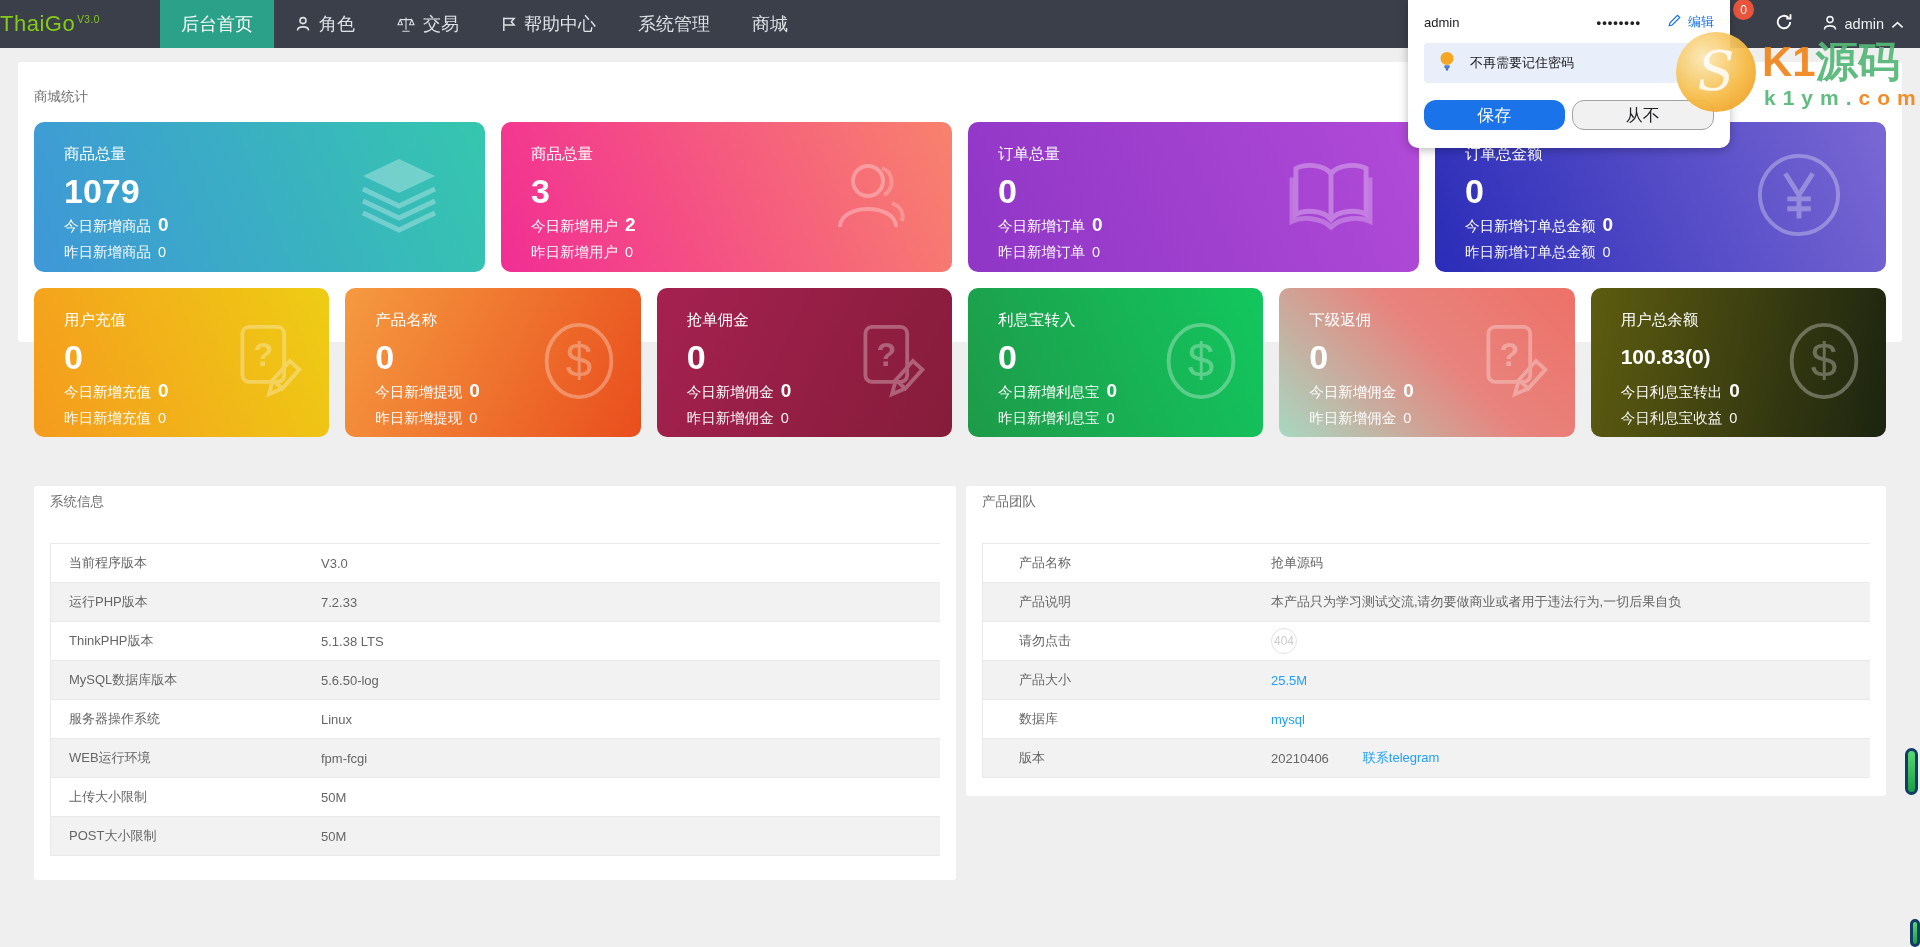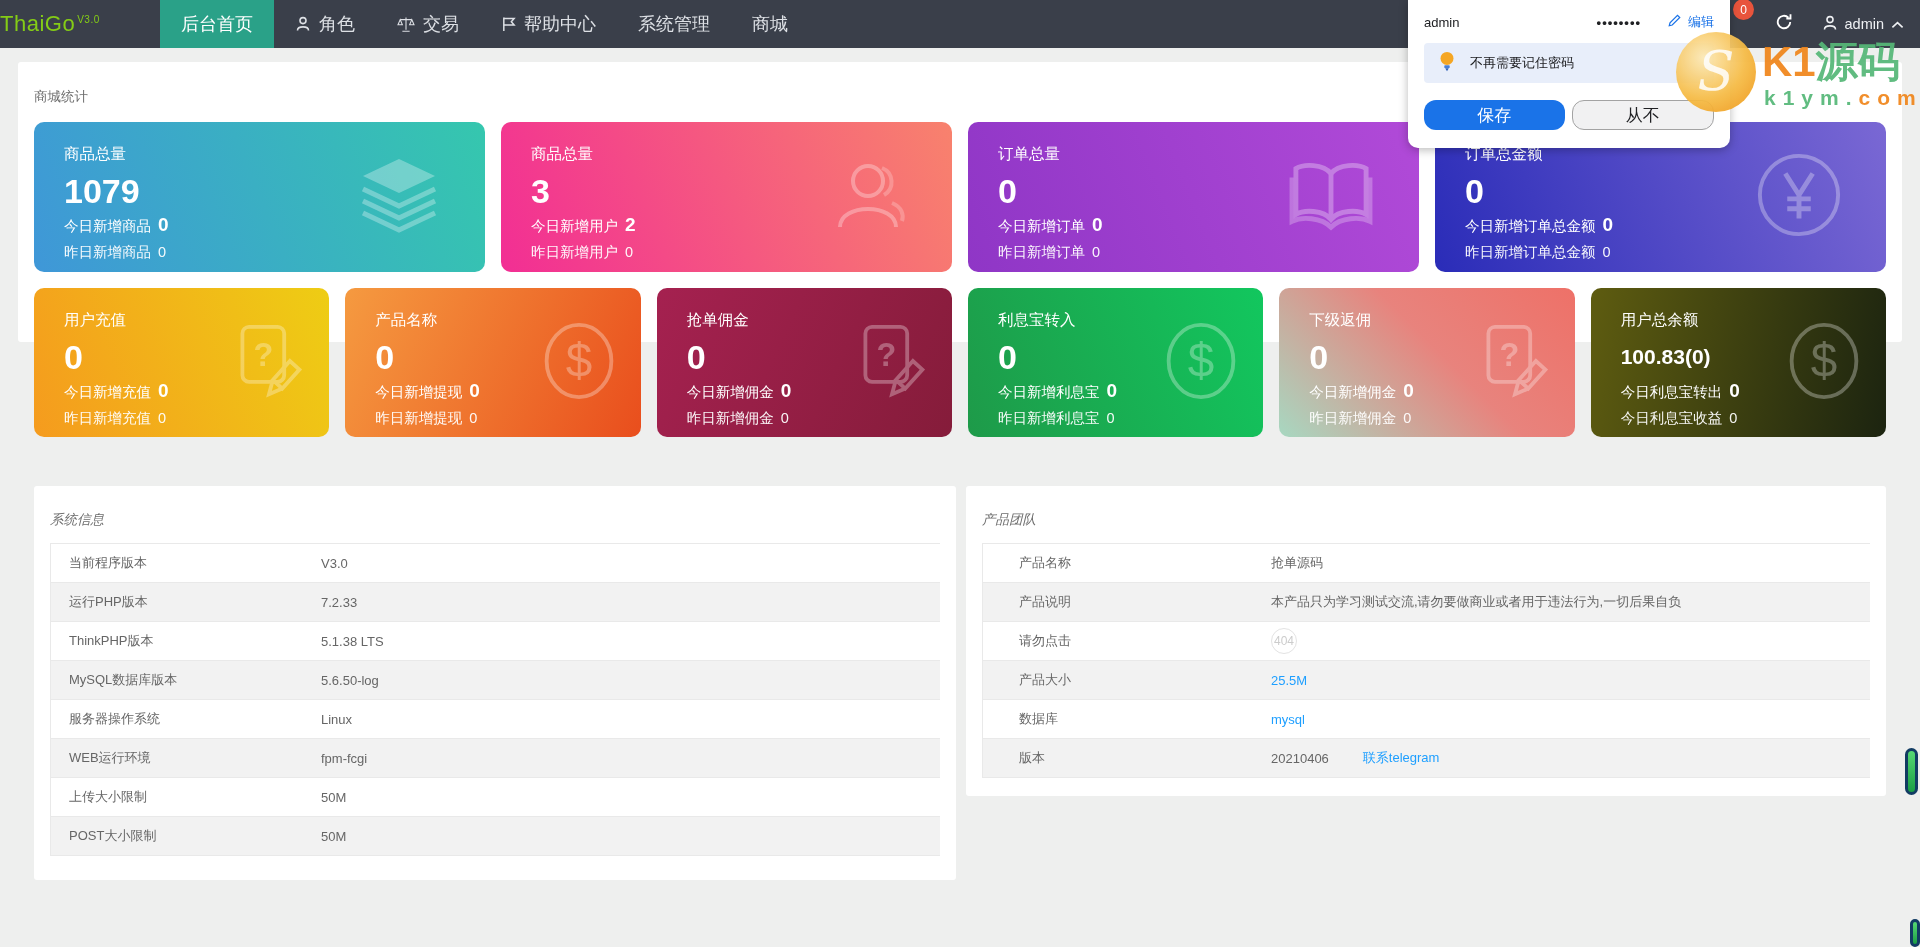--- a/index.html
+++ b/index.html
@@ -39,21 +39,21 @@
   .c-line { font-size:14.5px; margin-top:3px; }
   .c-line b { font-size:19px; margin-left:7px; font-weight:bold; }
   .c-line.dim { margin-top:7px; opacity:.95; }
   .c-line.dim b { font-size:14.5px; font-weight:normal; }
   .c-icon { position:absolute; right:42px; top:50%; transform:translateY(-50%); opacity:.3; }
   .row-2 .c-icon { right:22px; }
   
   .panel { position:absolute; background:#fff; border-radius:3px; }
   .panel-left  { left:34px;  top:486px; width:922px; height:394px; }
   .panel-right { left:966px; top:486px; width:920px; height:310px; }
-  .panel .section-title { padding:25px 0 0 16px;font-style:italic; }
+  .panel .section-title { padding:7px 0 0 16px; }
   .info-table { position:absolute; left:16px; right:16px; top:57px;
     border-top:1px solid #e9e9e9; border-left:1px solid #e9e9e9; }
   .t-row { display:flex; align-items:center; height:39px; border-bottom:1px solid #e9e9e9;
     font-size:13px; color:#666; }
   .t-row:nth-child(even) { background:#f2f2f2; }
   .l-lbl { width:270px; padding-left:18px; }
   .r-lbl { width:288px; padding-left:36px; }
   .link { color:#1e9fff; cursor:pointer; text-decoration:none; }
   .badge-404 { width:26px; height:26px; border-radius:50%; border:1px solid #e3e3e3;
     color:#ccc; font-size:12px; display:flex; align-items:center; justify-content:center; cursor:pointer;text-align:right; }

